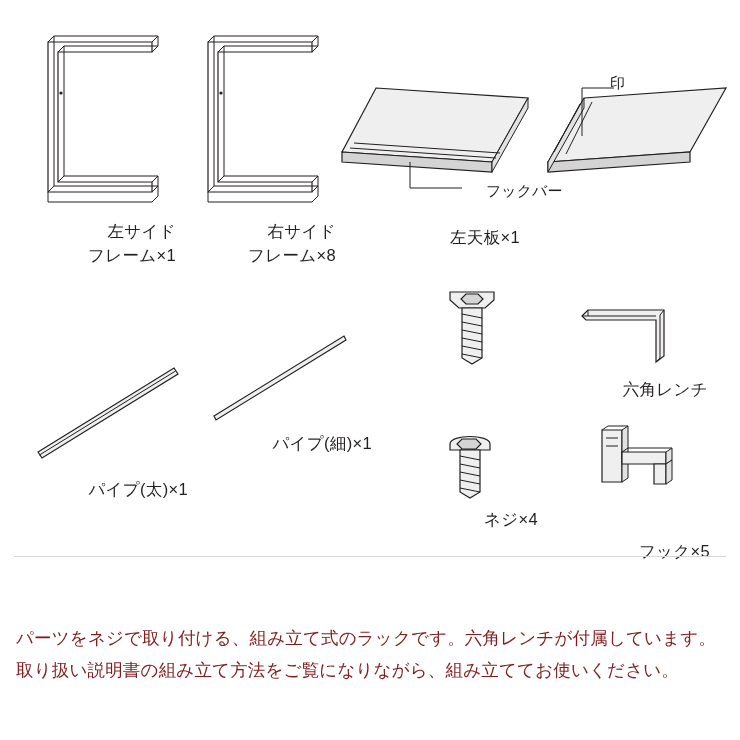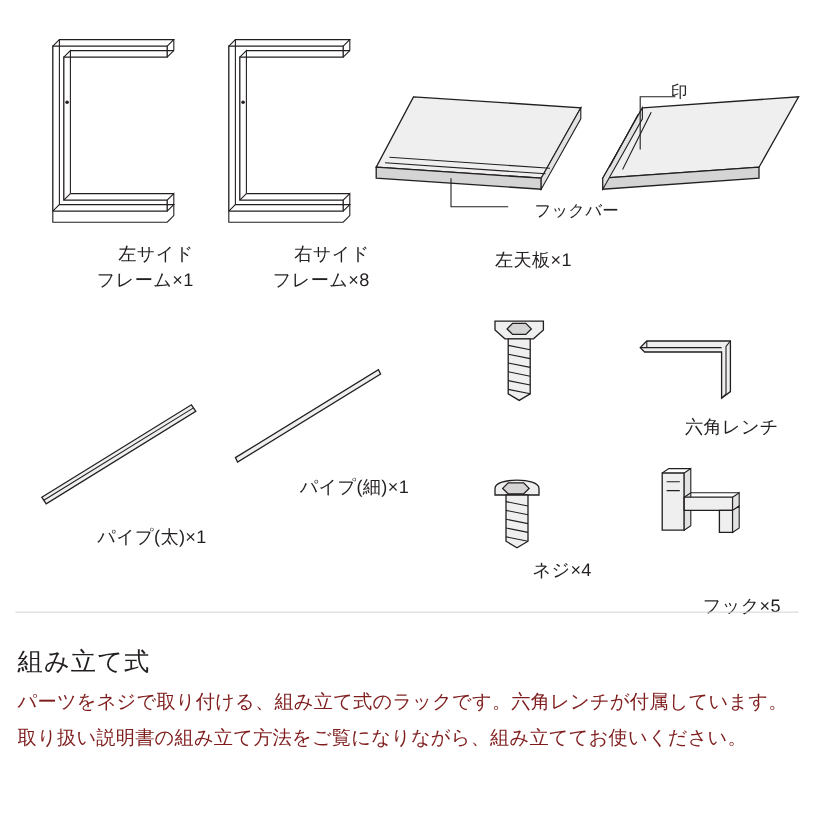--- a/index.html
+++ b/index.html
@@ -223,16 +223,15 @@
       <path class="ln-thin" d="M34 28 L40 24 L84 24"></path>
 
       <path class="ln fillg" d="M66 40 L78 40 L78 60 L66 60 Z"></path>
       <path class="ln-thin fillg2" d="M78 40 L84 36 L84 56 L78 60 Z"></path>
     </svg>
   </div>
   <div class="caption" style="left:570px; top:508px; width:140px;margin-top:32px;">フック×5</div>
 
   <div class="divider"></div>
 
-  <div class="section-title">組み立て式</div>
   <div class="body-copy">パーツをネジで取り付ける、組み立て式のラックです。六角レンチが付属しています。取り扱い説明書の組み立て方法をご覧になりながら、組み立ててお使いください。</div>
 
 </div>
 
 </body></html>

